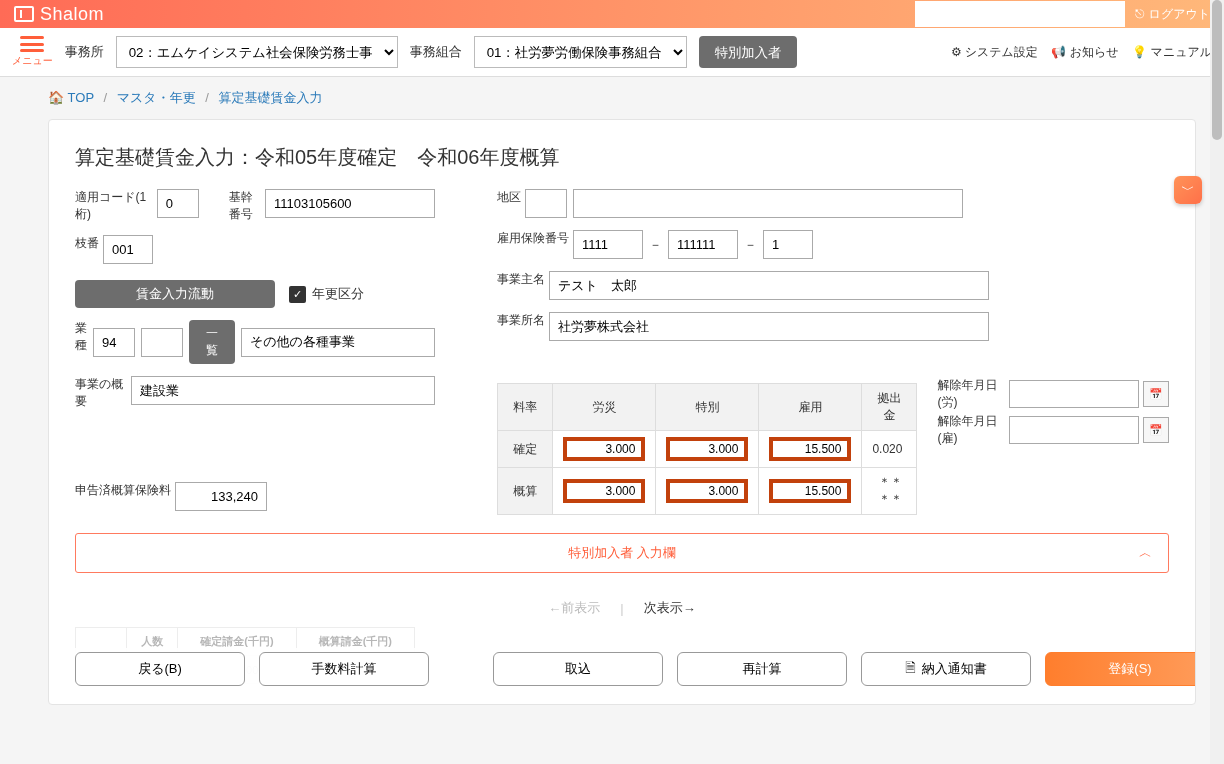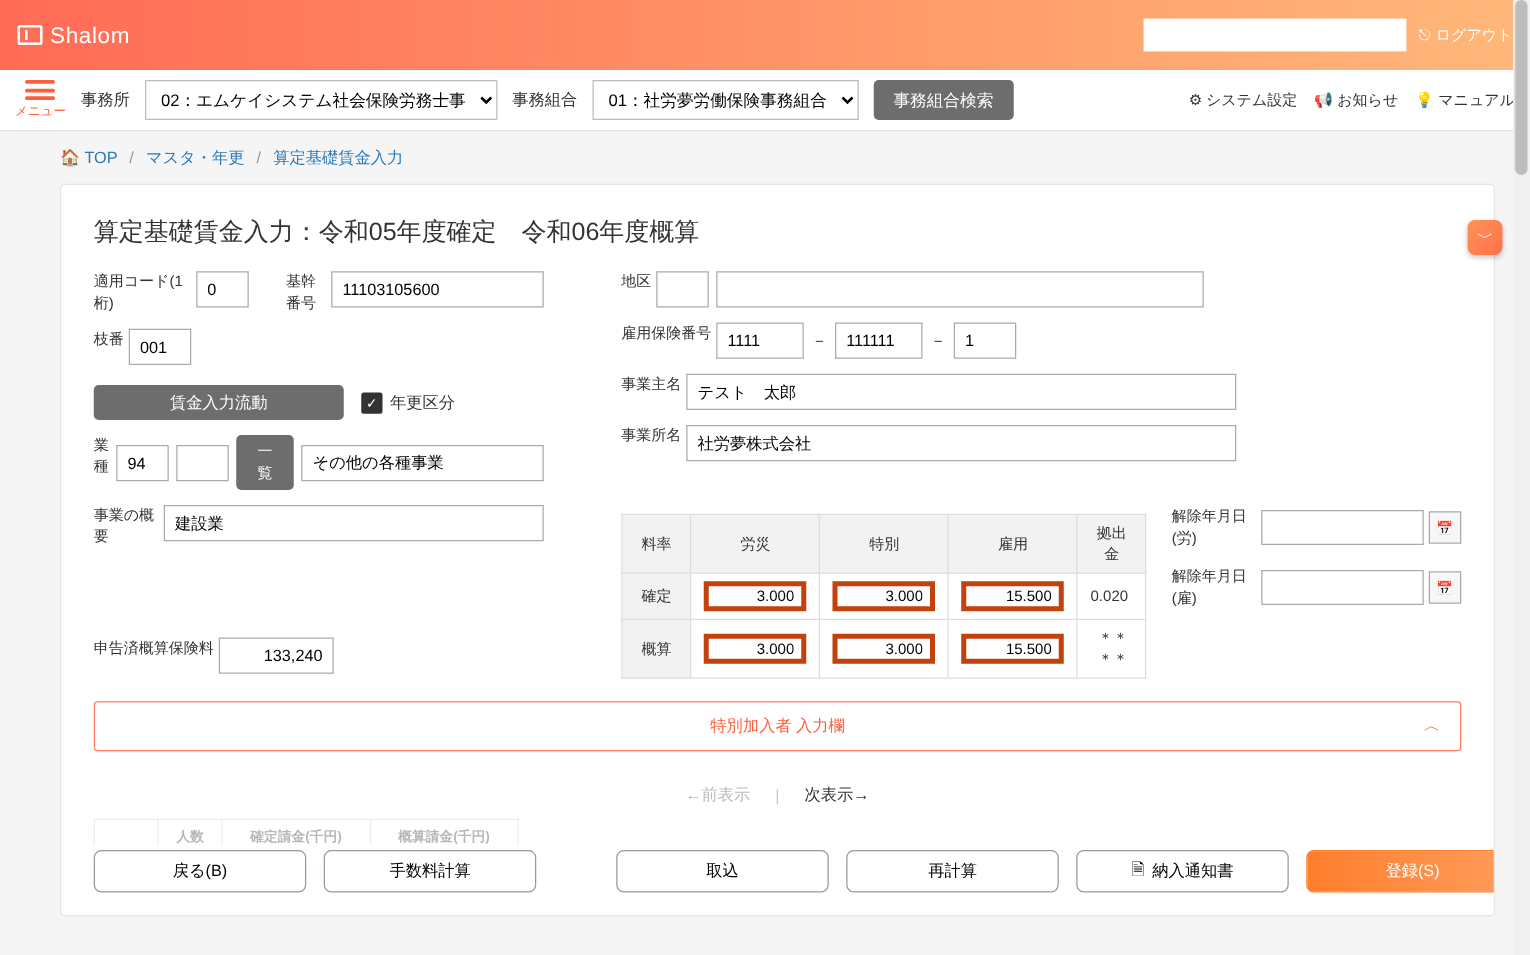--- a/index.html
+++ b/index.html
@@ -1,17 +1,17 @@
 <!DOCTYPE html>
 <html><head>
 <meta charset="utf-8">
 <style>
 * { box-sizing: border-box; margin: 0; padding: 0; }
 body { font-family: "Hiragino Kaku Gothic ProN", "Meiryo", sans-serif; font-size: 13px; color: #333; background: #f5f5f5; }
-.top-header { background: linear-gradient(90deg, #ff6b56 0%, #ff9b6b 60%, #ffb87a 100%); height: 56px; display: flex; align-items: center; padding: 0 14px; color: #fff; gap: 13px; }
+.top-header { background: linear-gradient(90deg, #ff6b56 0%, #ff9b6b 60%, #ffb87a 100%); height: 28px; display: flex; align-items: center; padding: 0 14px; color: #fff; gap: 13px; }
 .logo { display: flex; align-items: center; gap: 6px; font-size: 18px; font-weight: 400; letter-spacing: 0.5px; }
 .logo-icon { width: 20px; height: 16px; border: 2px solid #fff; border-radius: 2px; position: relative; }
 .logo-icon::before { content:""; position:absolute; left:4px; top:2px; width:2px; height:8px; background:#fff; }
 .top-header-right { margin-left: auto; display: flex; align-items: center; gap: 10px; }
 .top-search { width: 210px; height: 26px; border: 1px solid #fff; background:#fff; padding: 0 6px; }
 .logout-btn { background: none; border: none; color: #fff; font-size: 12px; display: flex; align-items: center; gap: 4px; cursor: pointer; }
 .sub-header { background:#fff; border-bottom:1px solid #ddd; display:flex; align-items:center; padding: 8px 12px; gap: 12px; }
 .menu-toggle { display:flex; flex-direction:column; align-items:center; cursor:pointer; color:#ff5e3a; font-size:10px; }
 .menu-lines { width:24px; height:16px; display:flex; flex-direction:column; justify-content:space-between; margin-bottom:2px; }
 .menu-lines span { height:3px; background:#ff5e3a; border-radius:2px; }
@@ -89,21 +89,21 @@
     <span>メニュー</span>
   </div>
   <span class="sh-label">事務所</span>
   <select class="sh-select">
     <option>02：エムケイシステム社会保険労務士事</option>
   </select>
   <span class="sh-label">事務組合</span>
   <select class="sh-select" style="min-width:210px">
     <option>01：社労夢労働保険事務組合</option>
   </select>
-  <button class="sh-btn">事務組合検索</button>
+  <button class="sh-btn">特別加入者</button>
   <div class="sub-header-right">
     <div class="link-item">
       <span>⚙</span>
       <span>システム設定</span>
     </div>
     <div class="link-item">
       <span>📢</span>
       <span>お知らせ</span>
     </div>
     <div class="link-item">
@@ -215,21 +215,21 @@
             </tr>
             <tr>
               <td class="label">概算</td>
               <td><input class="rate-inp" value="3.000" style=""></td>
               <td><input class="rate-inp" value="3.000" style=""></td>
               <td><input class="rate-inp" value="15.500" style=""></td>
               <td style="text-align:right; padding-right:14px;">＊＊＊＊</td>
             </tr>
           </tbody>
             </table>
-          <div class="col" style="gap:14px;">
+          <div class="col" style="gap:2px;">
             <div class="field">
               <span class="field-label">解除年月日(労)</span>
               <div class="date-field">
                 <input class="date-inp" style="">
                 <button class="cal-btn">
                     <span>📅</span>
                   </button>
               </div>
             </div>
             <div class="field">

